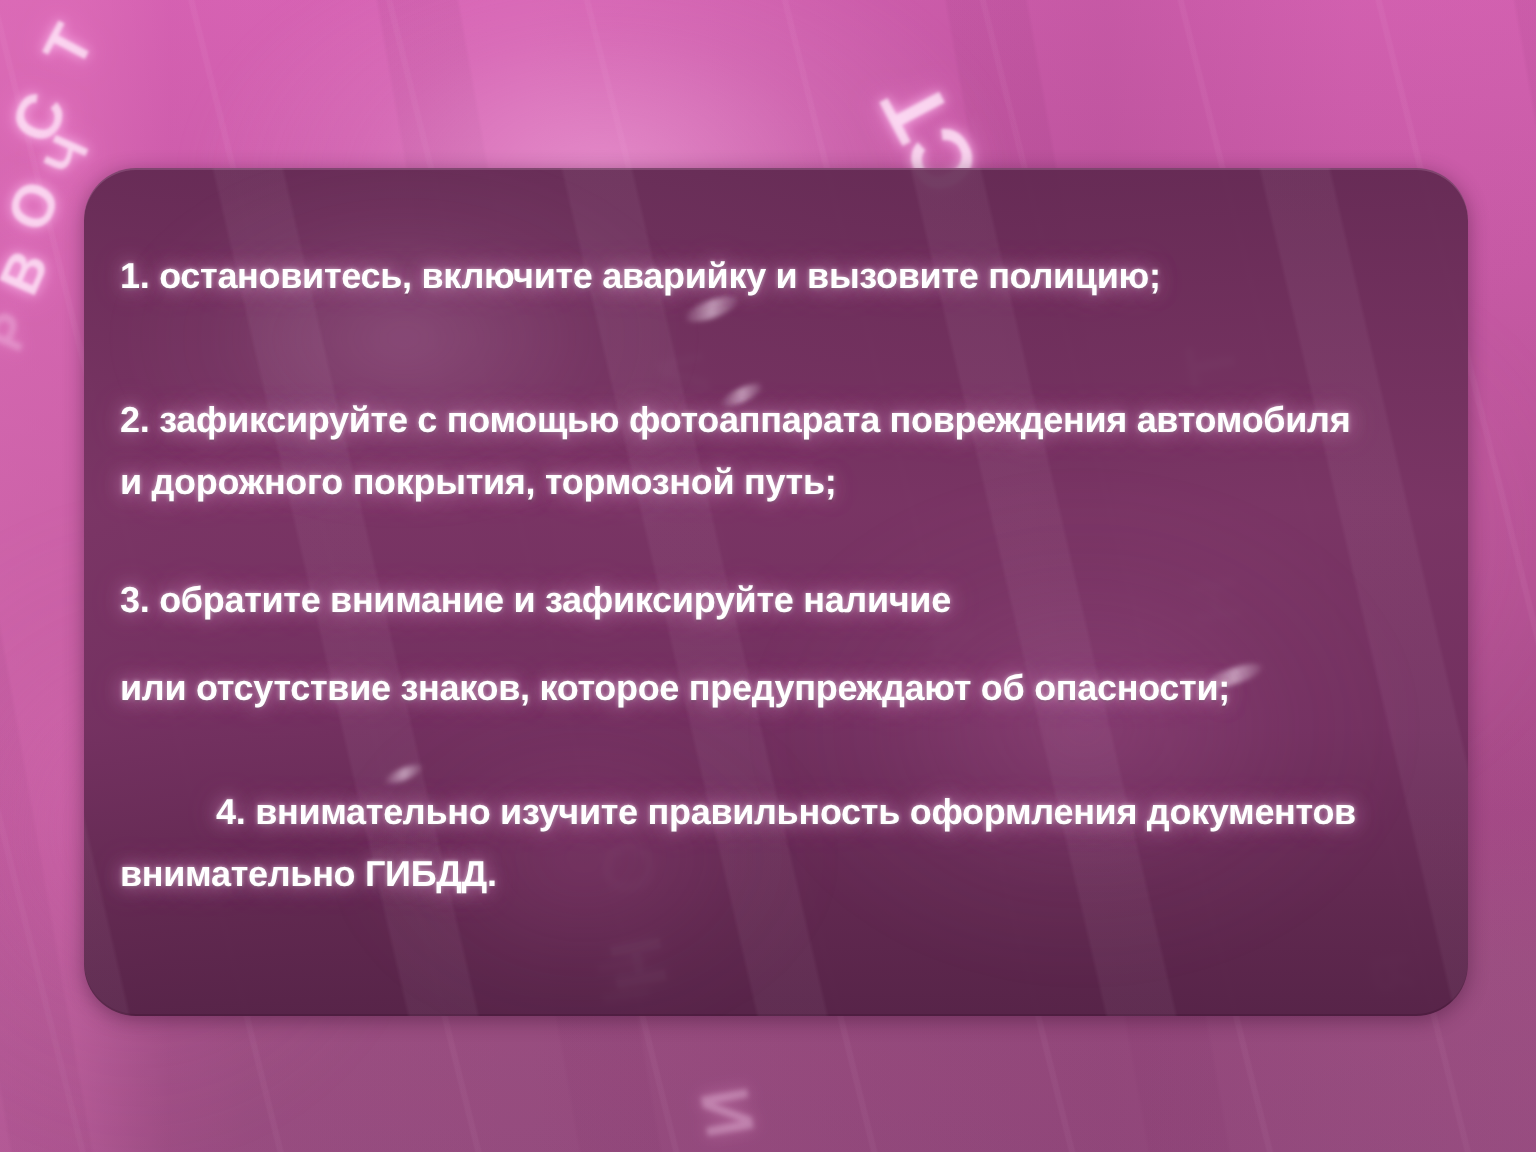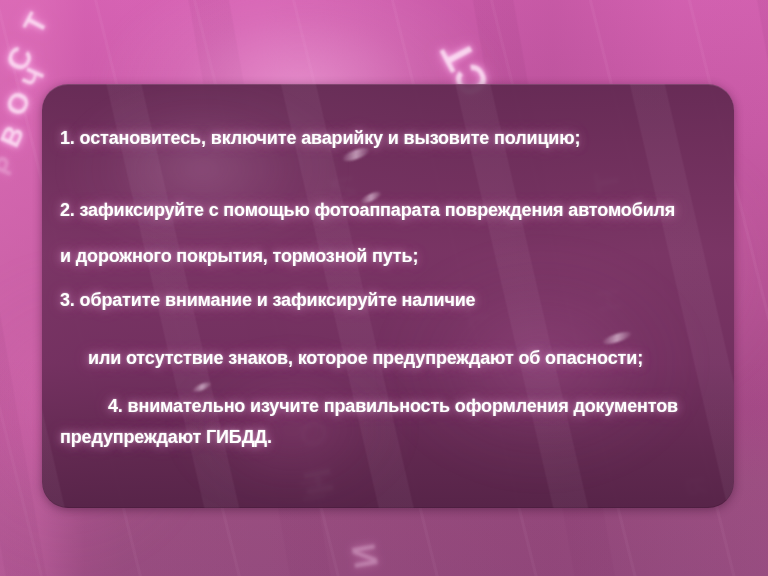--- a/index.html
+++ b/index.html
@@ -225,23 +225,23 @@
     white-space: nowrap;
     text-shadow:
       0 0 2px rgba(255,255,255,0.55),
       0 0 9px rgba(255,190,240,0.55),
       0 0 18px rgba(255,150,225,0.30),
       0 1px 1px rgba(60,15,48,0.55);
   }
   
   .ln1 { top: 44px;  }
   .ln2 { top: 116px; }
-  .ln3 { top: 162px; }
+  .ln3 { top: 147px; }
   .ln4 { top: 206px; }
-  .ln5 { top: 264px; margin-left: 28px; }
+  .ln5 { top: 250px; }
   .ln6 { top: 312px; margin-left: 48px; }
   .ln7 { top: 343px; }
 </style>
 </head>
 <body>
 
 <div id="stage">
 
   <div class="bg-base"></div>
   <div class="bg-cols"></div>
@@ -283,16 +283,16 @@
     <div class="sparkle" style="left:560px; top:250px; width:30px; height:8px; transform:rotate(-18deg);"></div>
     <div class="sparkle" style="left:150px; top:300px; width:20px; height:6px; transform:rotate(-22deg);"></div>
 
     <div class="list">
       <div class="line ln1">1. остановитесь, включите аварийку и вызовите полицию;</div>
       <div class="line ln2">2. зафиксируйте с помощью фотоаппарата повреждения автомобиля</div>
       <div class="line ln3">и дорожного покрытия, тормозной путь;</div>
       <div class="line ln4">3. обратите внимание и зафиксируйте наличие</div>
       <div class="line ln5">или отсутствие знаков, которое предупреждают об опасности;</div>
       <div class="line ln6">4. внимательно изучите правильность оформления документов</div>
-      <div class="line ln7">предупреждают ГИБДД.</div>
+      <div class="line ln7">внимательно ГИБДД.</div>
     </div>
   </div>
 </div>
 
 </body></html>

